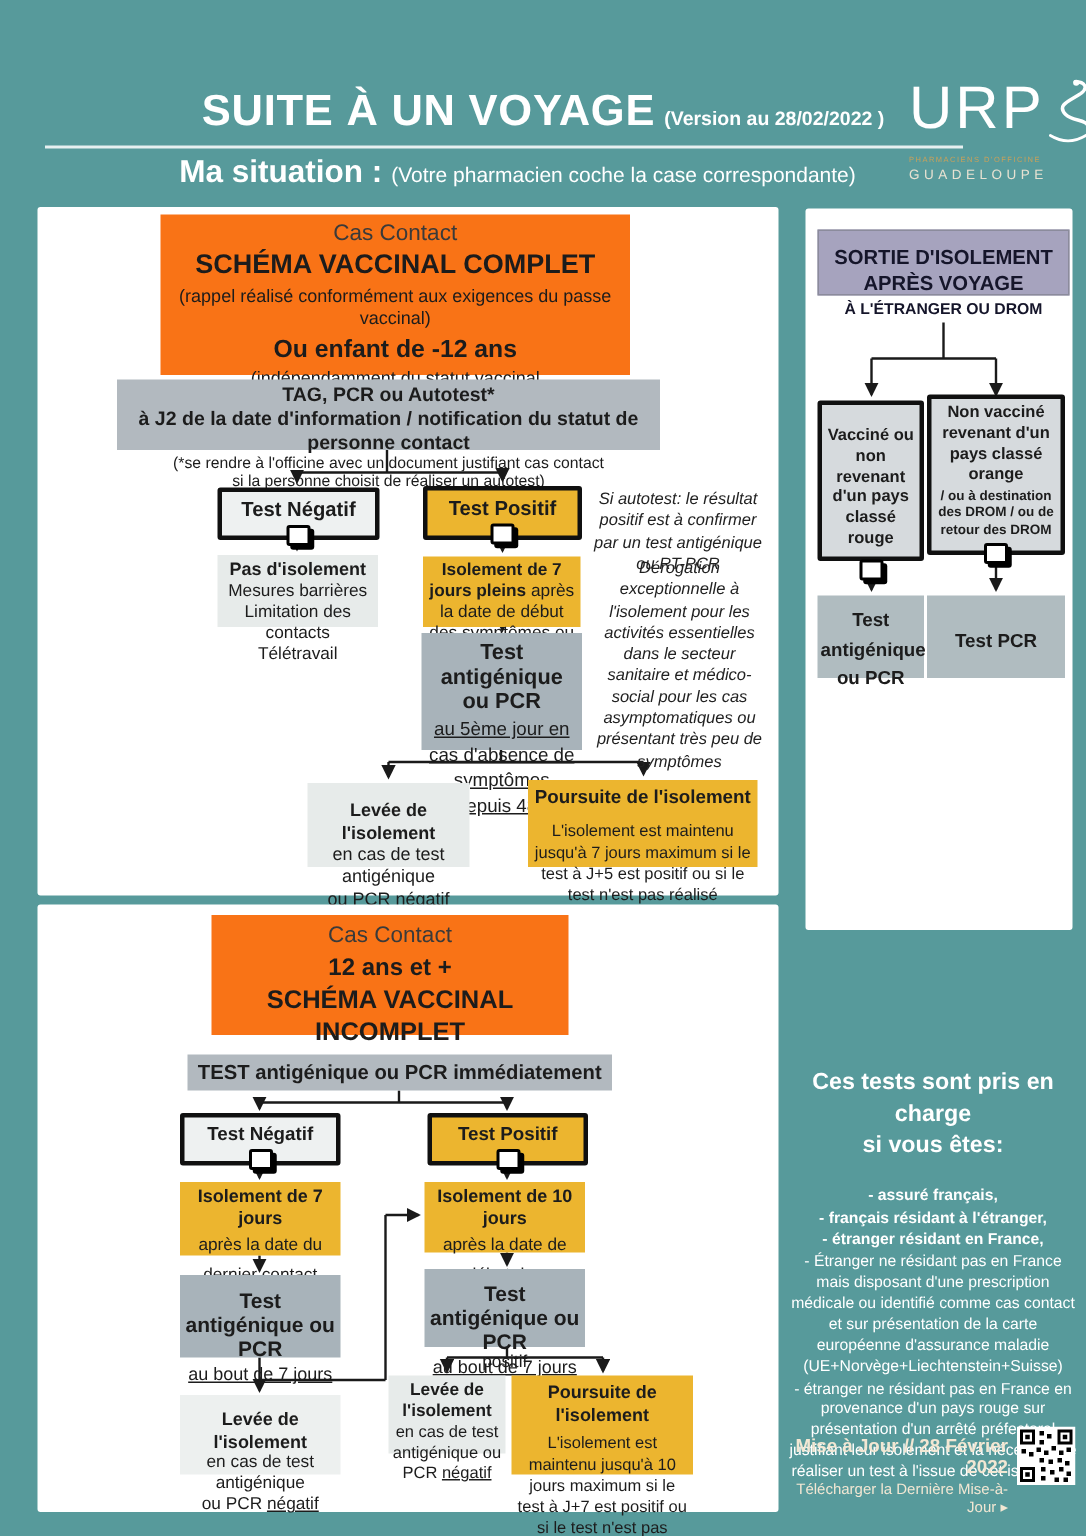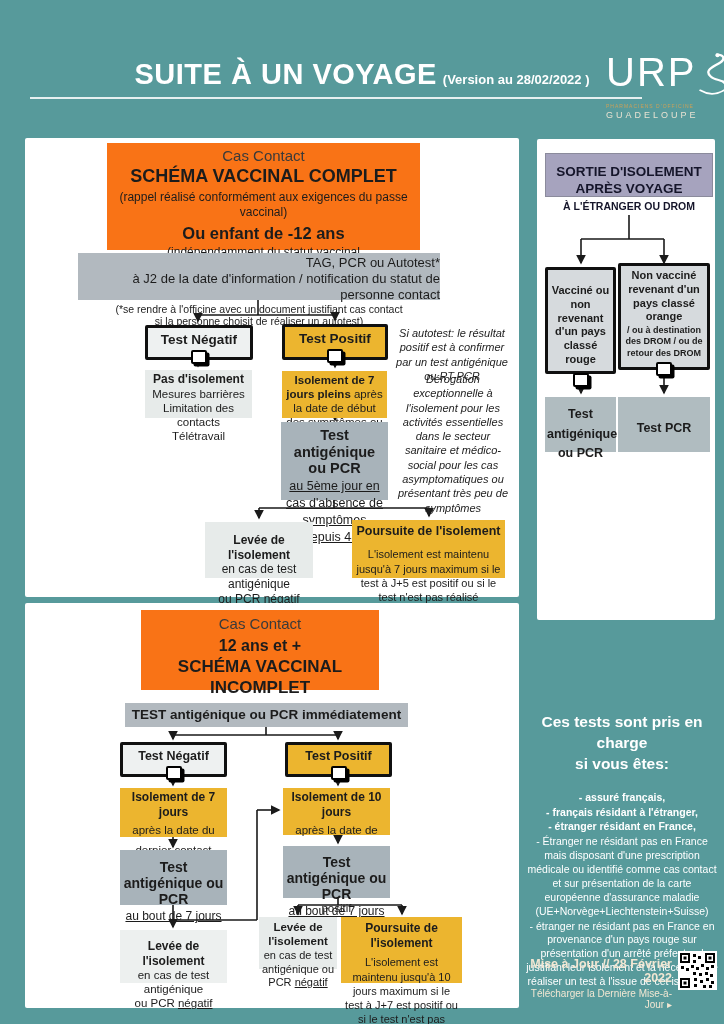--- a/index.html
+++ b/index.html
@@ -42,21 +42,21 @@
   .paleborder{border:3px solid #101010;border-radius:2px;background:#d6dadd;}
   .checkbox{display:inline-block;width:12px;height:10px;background:#fff;border:2.5px solid #000;
             border-radius:2px;box-shadow:2.5px 2.5px 0 #000;margin-top:2px;}
   .testlabel{font-size:13.5px;font-weight:700;display:block;margin-top:4px;}
   .note{position:absolute;font-style:italic;font-size:11px;line-height:1.3;text-align:center;color:#222;}
   .bb-l1{display:block;font-size:15px;color:#3a3a3a;}
   .bb-l2{display:block;font-size:18px;font-weight:700;margin-top:1px;}
   .bb-l3{display:block;font-size:12px;margin-top:2px;}
   .bb-l4{display:block;font-size:16.5px;font-weight:700;margin-top:3px;}
   .bb-l5{display:block;font-size:12px;margin-top:2px;}
-  .tag-big{display:block;font-size:13px;font-weight:400;text-align:right;}
+  .tag-big{display:block;font-size:13px;font-weight:700;}
   .tag-small{display:block;font-size:10.5px;}
   .b-title{display:block;font-weight:700;font-size:12px;}
   .b-body{font-size:11.5px;}
   .u{text-decoration:underline;}
   .agpcr-b{display:block;font-weight:700;font-size:14.5px;line-height:1.15;margin-top:3px;}
   .agpcr-u{display:block;font-size:12.5px;text-decoration:underline;line-height:1.35;margin-top:1px;}
   .pour-t{display:block;font-weight:700;font-size:12.5px;margin-top:4px;}
   .pour-b{display:block;font-size:11px;margin-top:8px;line-height:1.3;}
   .pv-l1{display:block;font-size:13.5px;font-weight:700;margin-top:4px;}
   .pv-l3{display:block;font-size:10.5px;font-weight:700;margin-top:2px;}
@@ -77,20 +77,23 @@
 </style>
 </head>
 <body>
 
 <div class="poster">
 
   <div class="hdr-title2">
     <span class="t2">SUITE À UN VOYAGE</span><span class="version">(Version au 28/02/2022 )</span>
   </div>
   <div class="hdr-rule"></div>
+  <div class="situation">
+    <span class="sit-label">Ma situation :</span><span class="sit-note">(Votre pharmacien coche la case correspondante)</span>
+  </div>
   <div class="logo">
     <div class="logo-row">
       <span class="logo-acronym">URP</span>
       <span>
         <svg width="34" height="46" viewBox="0 0 26 36">
           <path class="snk" d="M16,2 c5,0 7,3 3,6 c-6,4 -13,6 -8,11 c4,4 11,2 12,7" stroke="#ffffff" stroke-width="1.8" fill="none" stroke-linecap="round"></path>
           <path d="M3,30 q10,6 20,-1" stroke="#ffffff" stroke-width="1.4" fill="none" stroke-linecap="round"></path>
           <circle cx="16.5" cy="2.5" r="1.6" fill="#ffffff"></circle>
         </svg>
       </span>

